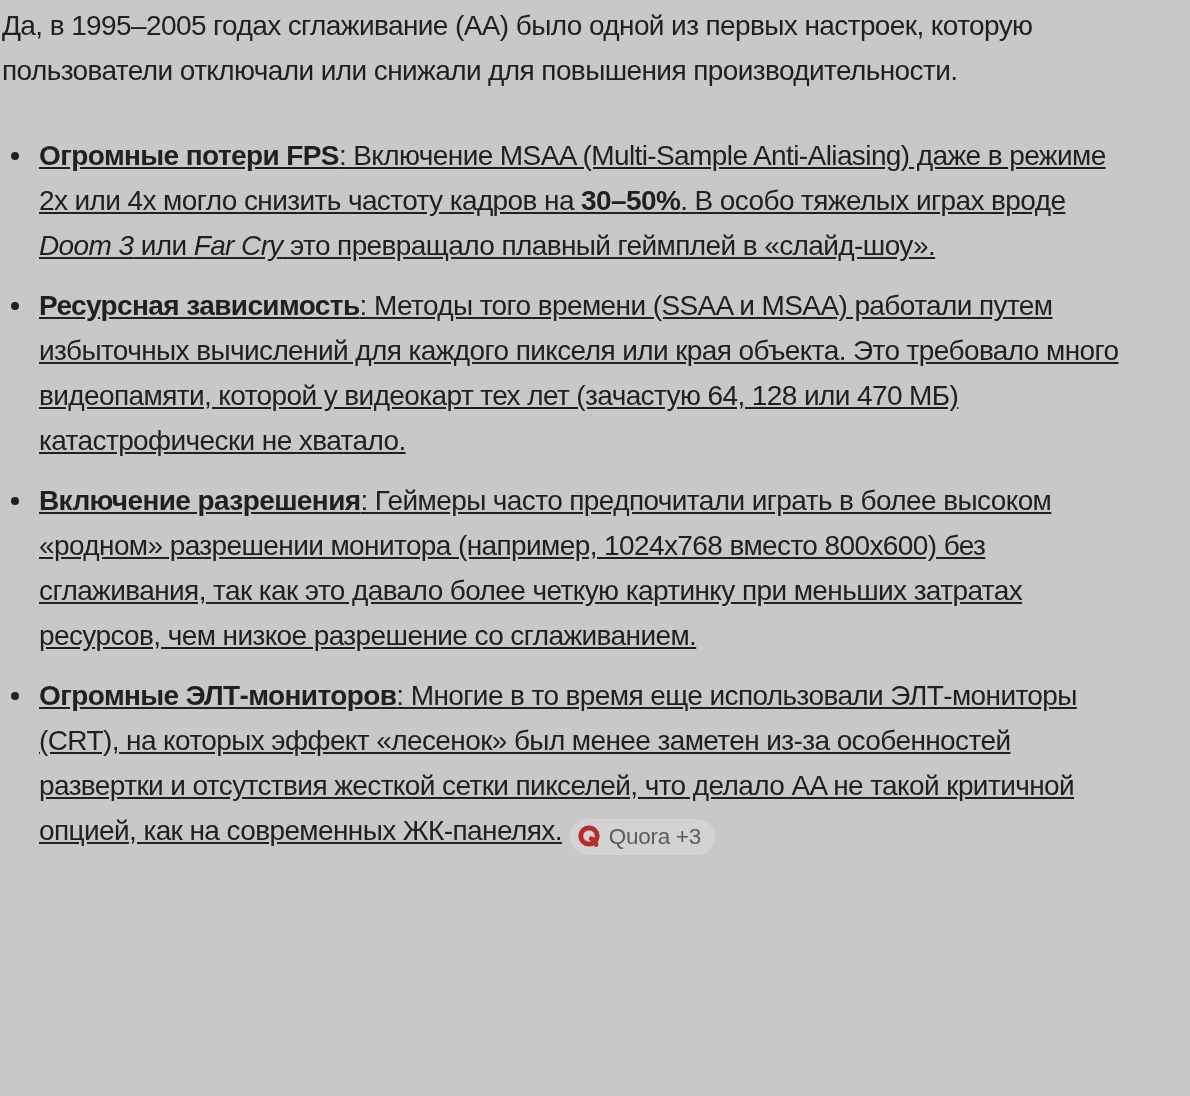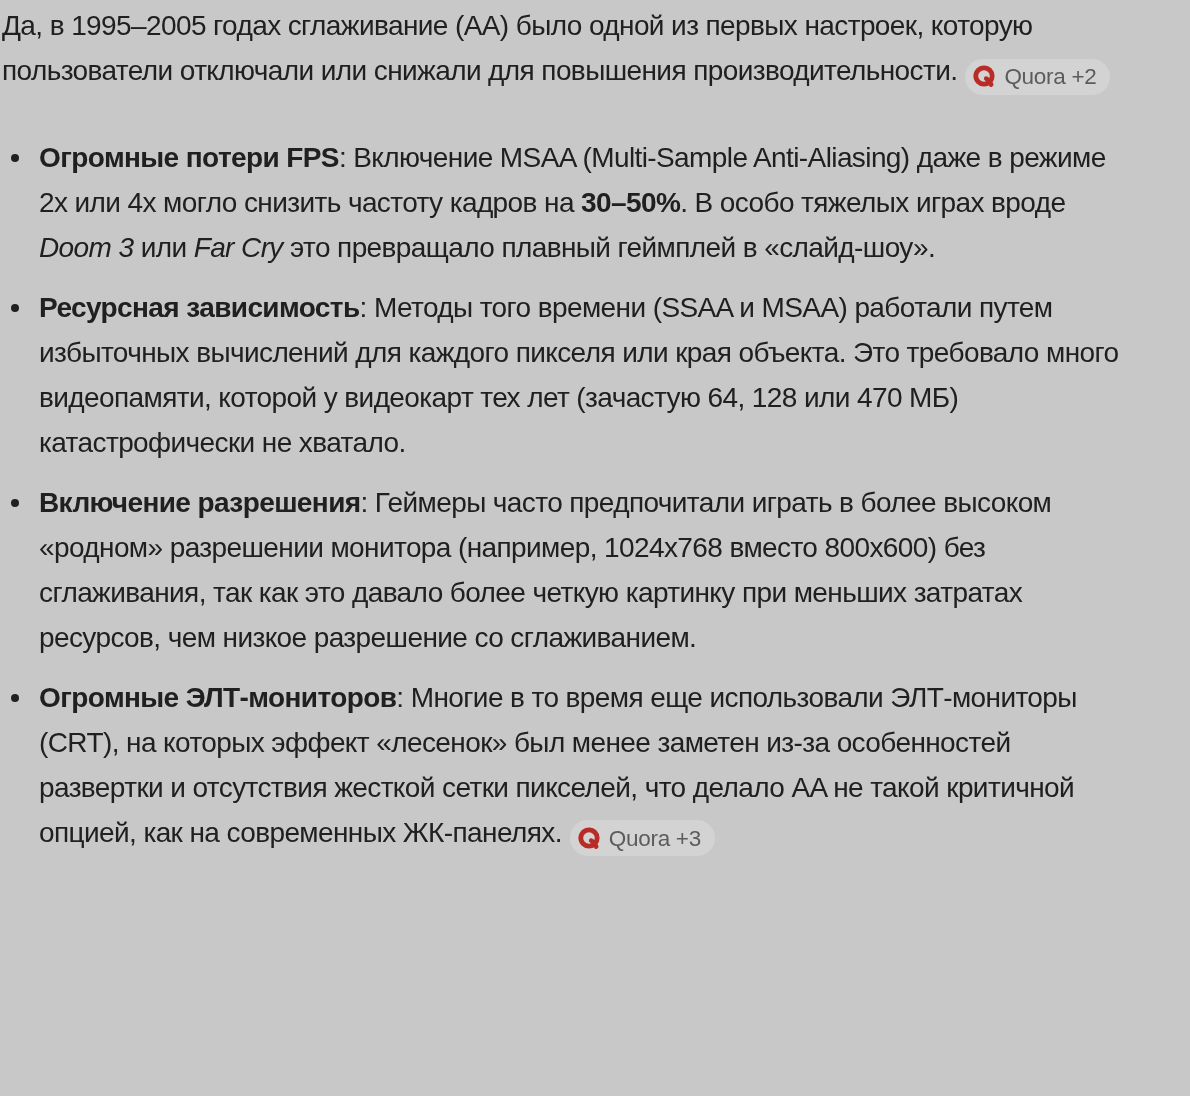--- a/index.html
+++ b/index.html
@@ -24,20 +24,21 @@
     margin: 0 0 40px 0;
   }
   ul.bullets {
     list-style: none;
     margin: 16px 0 0 0;
     padding: 0 0 0 37px;
   }
   ul.bullets li {
     position: relative;
     margin: 0 12px 15px 0;
+    text-decoration: underline;
   }
   ul.bullets li:last-child {
     margin-bottom: 0;
   }
   ul.bullets li .dot {
     position: absolute;
     left: -28px;
     top: 19px;
     width: 8px;
     height: 8px;
@@ -68,27 +69,21 @@
     font-size: 22.5px;
     line-height: 25px;
     color: #5c5c5c;
     white-space: nowrap;
   }
 </style>
 </head>
 <body>
 
 <main class="answer" id="content-root">
-    <p class="para"><span class="">Да, в 1995–2005 годах сглаживание (AA) было одной из первых настроек, которую пользователи отключали или снижали для повышения производительности.</span><span class="citation">
-        <svg viewBox="0 0 25 25" class="q-icon">
-          <circle cx="12" cy="12" r="8.2" fill="none" stroke="#b92b27" stroke-width="4.8"></circle>
-          <path d="M14.2 14.6 Q17.5 16.2 19.2 20.6" fill="none" stroke="#b92b27" stroke-width="4.6" stroke-linecap="round"></path>
-        </svg>
-        <span class="citation-label">Quora +2</span>
-      </span></p>
+    <p class="para"><span class="">Да, в 1995–2005 годах сглаживание (AA) было одной из первых настроек, которую пользователи отключали или снижали для повышения производительности.</span></p>
     <ul class="bullets">
       <li><span class="dot"></span><span class="bold">Огромные потери FPS</span><span class="">: Включение MSAA (Multi-Sample Anti-Aliasing) даже в режиме 2x или 4x могло снизить частоту кадров на </span><span class="bold">30–50%</span><span class="">. В особо тяжелых играх вроде </span><span class=" italic">Doom 3</span><span class=""> или </span><span class=" italic">Far Cry</span><span class=""> это превращало плавный геймплей в «слайд-шоу».</span></li>
       <li><span class="dot"></span><span class="bold">Ресурсная зависимость</span><span class="">: Методы того времени (SSAA и MSAA) работали путем избыточных вычислений для каждого пикселя или края объекта. Это требовало много видеопамяти, которой у видеокарт тех лет (зачастую 64, 128 или 470 МБ) катастрофически не хватало.</span></li>
       <li><span class="dot"></span><span class="bold">Включение разрешения</span><span class="">: Геймеры часто предпочитали играть в более высоком «родном» разрешении монитора (например, 1024x768 вместо 800x600) без сглаживания, так как это давало более четкую картинку при меньших затратах ресурсов, чем низкое разрешение со сглаживанием.</span></li>
       <li><span class="dot"></span><span class="bold">Огромные ЭЛТ-мониторов</span><span class="">: Многие в то время еще использовали ЭЛТ-мониторы (CRT), на которых эффект «лесенок» был менее заметен из-за особенностей развертки и отсутствия жесткой сетки пикселей, что делало AA не такой критичной опцией, как на современных ЖК-панелях.</span><span class="citation">
           <svg viewBox="0 0 25 25" class="q-icon">
             <circle cx="12" cy="12" r="8.2" fill="none" stroke="#b92b27" stroke-width="4.8"></circle>
             <path d="M14.2 14.6 Q17.5 16.2 19.2 20.6" fill="none" stroke="#b92b27" stroke-width="4.6" stroke-linecap="round"></path>
           </svg>
           <span class="citation-label">Quora +3</span>

